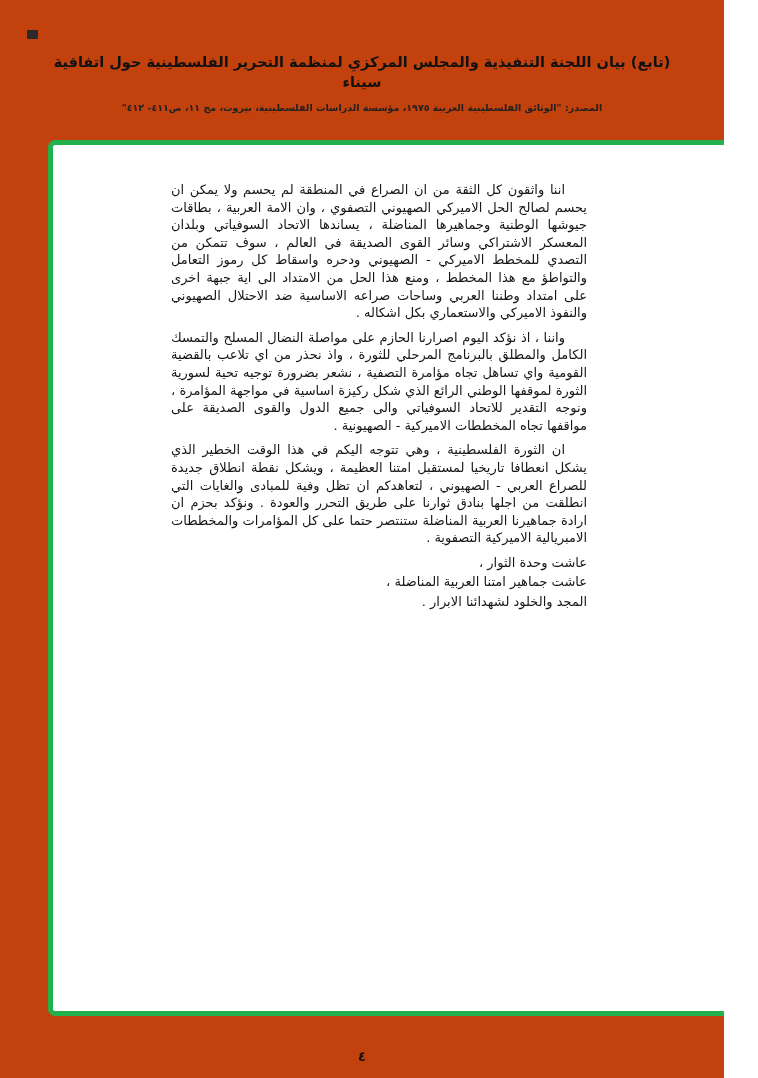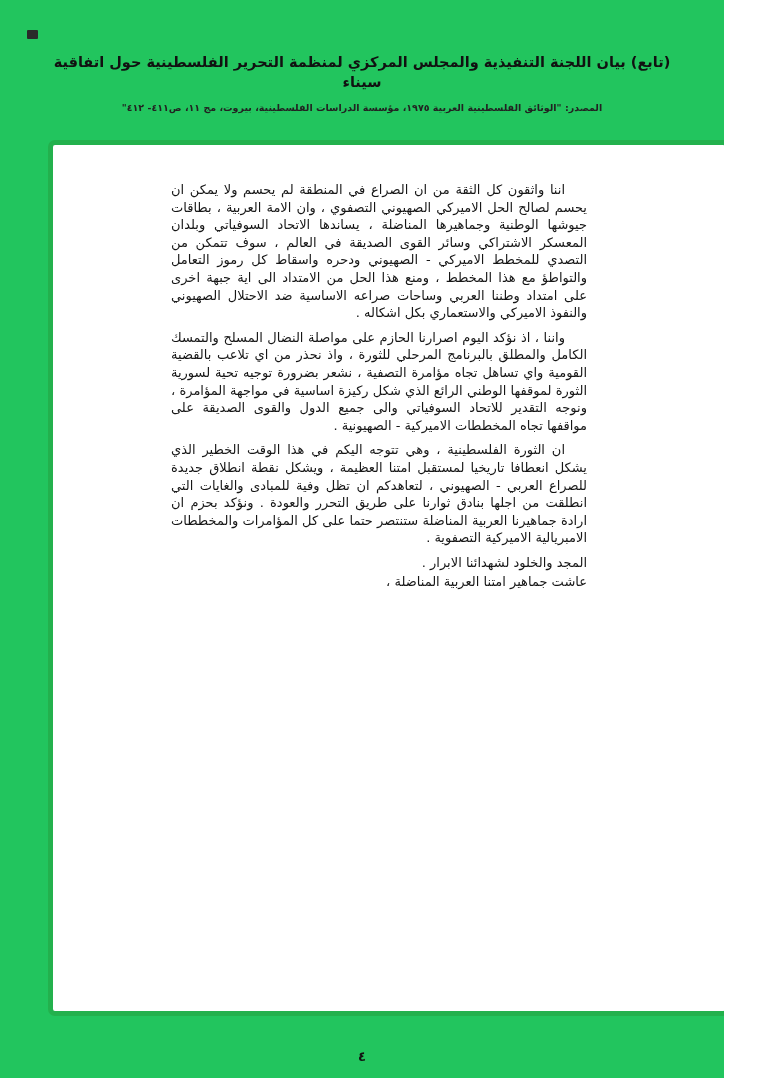--- a/index.html
+++ b/index.html
@@ -4,21 +4,21 @@
 <style>
   html, body {
     margin: 0;
     padding: 0;
     background: #ffffff;
   }
   .sheet {
     position: relative;
     width: 724px;
     height: 1078px;
-    background: #22c55e;
+    background: #c2410c;
     font-family: "DejaVu Sans", sans-serif;
     color: #111111;
     overflow: hidden;
   }
   
   .artifact {
     position: absolute;
     left: 27px;
     top: 30px;
     width: 11px;
@@ -101,22 +101,23 @@
   <header>
     <h1 class="doc-title">(تابع) بيان اللجنة التنفيذية والمجلس المركزي لمنظمة التحرير الفلسطينية حول اتفاقية سيناء</h1>
     <div class="doc-source">المصدر: "الوثائق الفلسطينية العربية ١٩٧٥، مؤسسة الدراسات الفلسطينية، بيروت، مج ١١، ص٤١١- ٤١٢"</div>
   </header>
 
   <div class="green-frame">
     <div class="text-block">
       <p class="indent">اننا واثقون كل الثقة من ان الصراع في المنطقة لم يحسم ولا يمكن ان يحسم لصالح الحل الاميركي الصهيوني التصفوي ، وان الامة العربية ، بطاقات جيوشها الوطنية وجماهيرها المناضلة ، يساندها الاتحاد السوفياتي وبلدان المعسكر الاشتراكي وسائر القوى الصديقة في العالم ، سوف تتمكن من التصدي للمخطط الاميركي - الصهيوني ودحره واسقاط كل رموز التعامل والتواطؤ مع هذا المخطط ، ومنع هذا الحل من الامتداد الى اية جبهة اخرى على امتداد وطننا العربي وساحات صراعه الاساسية ضد الاحتلال الصهيوني والنفوذ الاميركي والاستعماري بكل اشكاله .</p>
       <p class="indent">واننا ، اذ نؤكد اليوم اصرارنا الحازم على مواصلة النضال المسلح والتمسك الكامل والمطلق بالبرنامج المرحلي للثورة ، واذ نحذر من اي تلاعب بالقضية القومية واي تساهل تجاه مؤامرة التصفية ، نشعر بضرورة توجيه تحية لسورية الثورة لموقفها الوطني الرائع الذي شكل ركيزة اساسية في مواجهة المؤامرة ، ونوجه التقدير للاتحاد السوفياتي والى جميع الدول والقوى الصديقة على مواقفها تجاه المخططات الاميركية - الصهيونية .</p>
       <p class="indent">ان الثورة الفلسطينية ، وهي تتوجه اليكم في هذا الوقت الخطير الذي يشكل انعطافا تاريخيا لمستقبل امتنا العظيمة ، ويشكل نقطة انطلاق جديدة للصراع العربي - الصهيوني ، لتعاهدكم ان تظل وفية للمبادى والغايات التي انطلقت من اجلها بنادق ثوارنا على طريق التحرر والعودة . ونؤكد بحزم ان ارادة جماهيرنا العربية المناضلة ستنتصر حتما على كل المؤامرات والمخططات الامبريالية الاميركية التصفوية .</p>
+      <p class="line">عاشت وحدة الثوار ،</p>
+      <p class="line">عاشت جماهير امتنا العربية المناضلة ،</p>
       <p class="line">المجد والخلود لشهدائنا الابرار .</p>
-      <p class="line">عاشت جماهير امتنا العربية المناضلة ،</p>
     </div>
   </div>
 
   <footer>
     <div class="page-number">٤</div>
   </footer>
 
 </div>
 
 </body></html>

